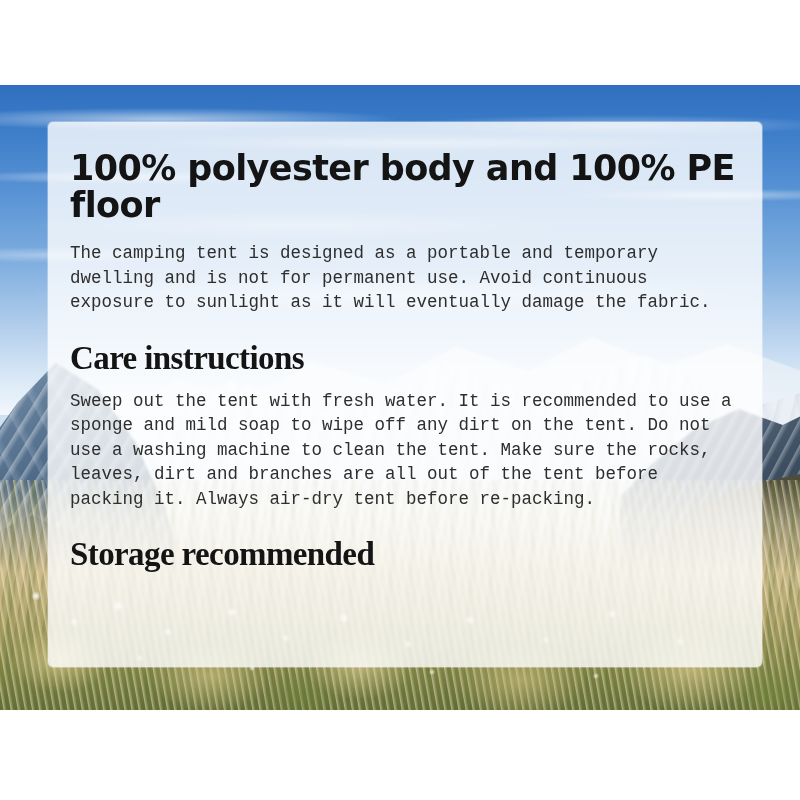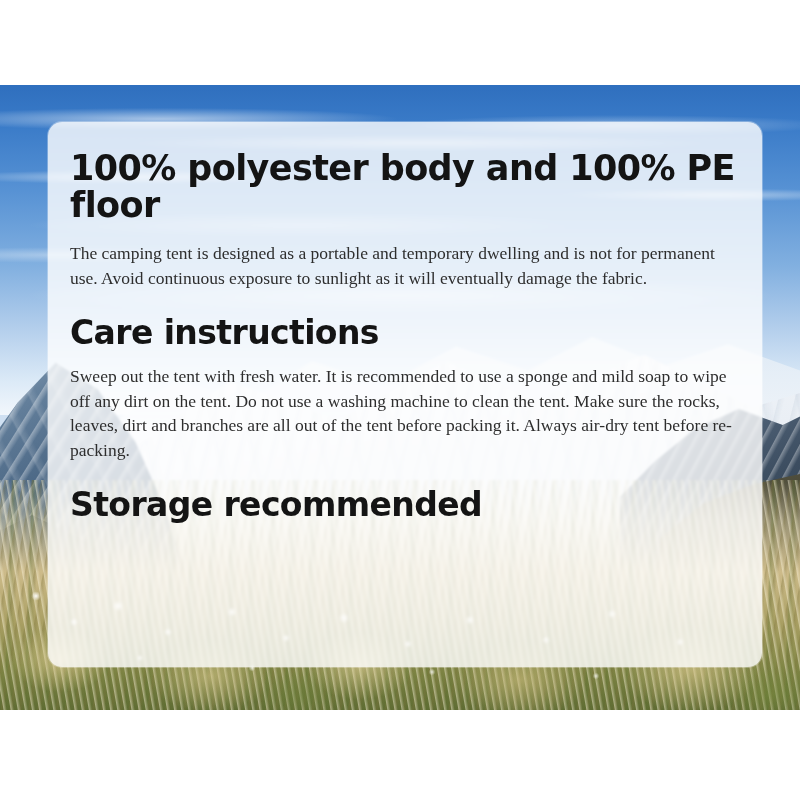--- a/index.html
+++ b/index.html
@@ -244,41 +244,41 @@
 
   
   #card {
     position: absolute;
     left: 48px;
     top: 122px;
     width: 714px;
     height: 545px;
     box-sizing: border-box;
     padding: 28px 26px 0 22px;
-    border-radius: 14px;
+    border-radius: 5px;
     background: rgba(255,255,255,0.80);
     backdrop-filter: blur(1px);
     box-shadow: 0 0 0 1px rgba(255,255,255,0.30);
   }
 
   .heading {
     margin: 0;
     color: #141414;
     font-family: "DejaVu Sans", sans-serif;
     font-weight: bold;
     letter-spacing: -0.6px;
     line-height: 1.06;
   }
   .heading-main { font-size: 35px; }
-  .heading-sub  { font-size: 33px; }
+  .heading-sub  { font-size: 33px; font-family: Liberation Serif, serif; }
 
   .para {
     margin: 0;
     color: #2e2e2e;
-    font-family: Liberation Serif, serif;
+    font-family: Liberation Mono, monospace;
     font-size: 17.5px;
     line-height: 1.40;
   }
 
   .gap-after-title { height: 17px; }
   .gap-after-para  { height: 26px; }
   .gap-after-head  { height: 13px; }
 </style>
 </head>
 <body>

